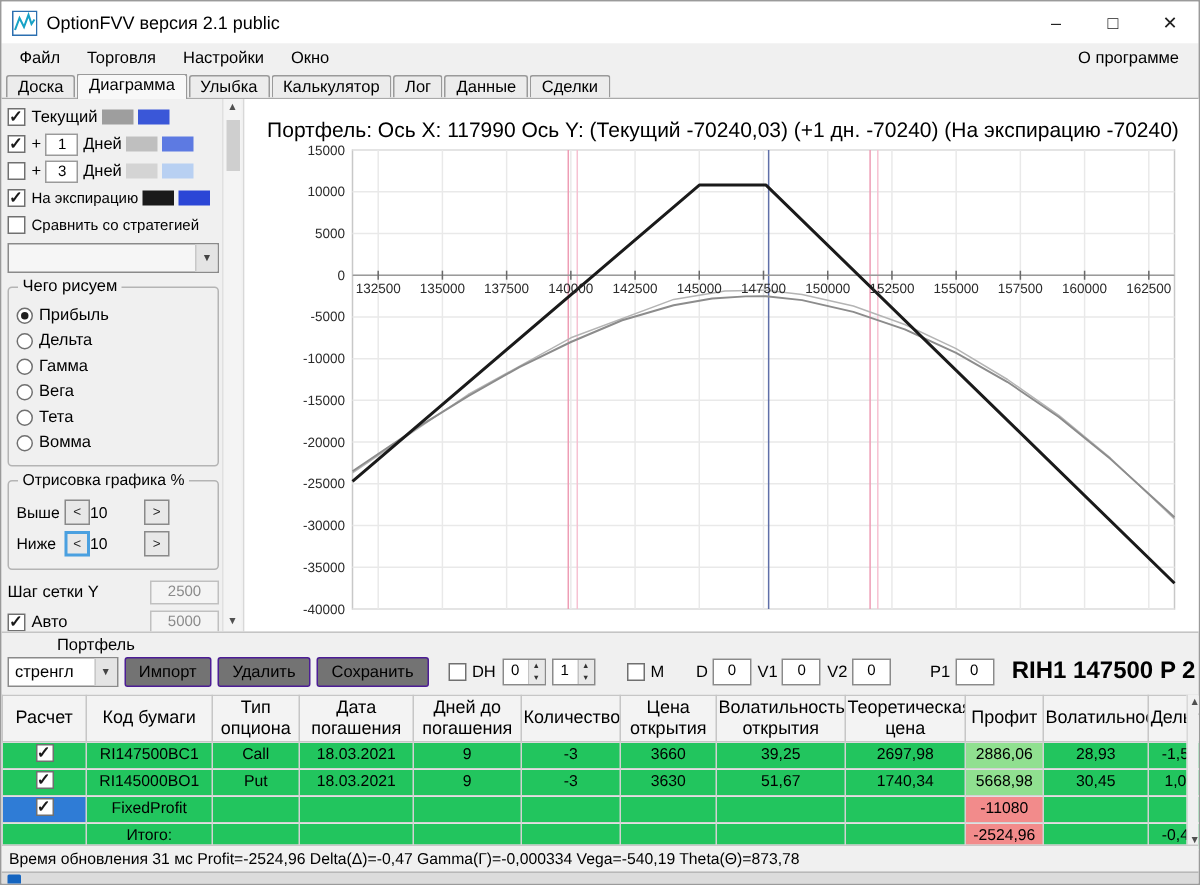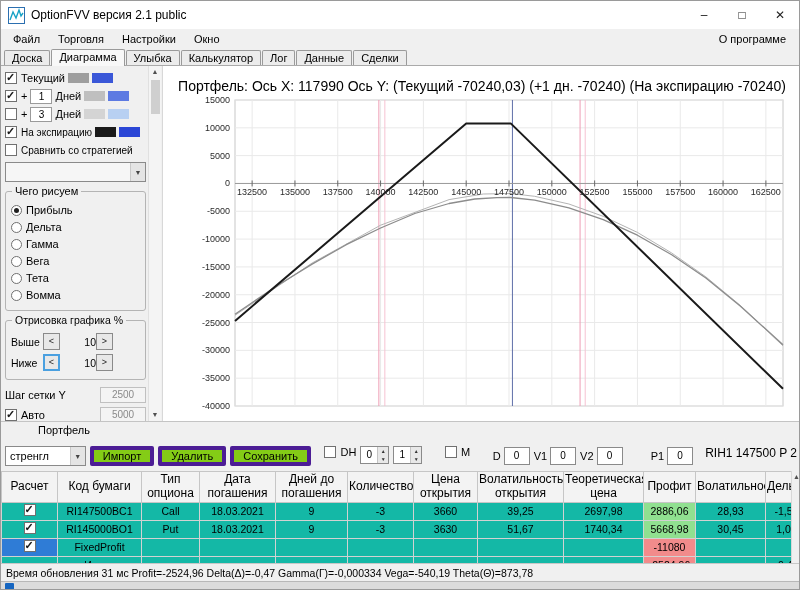--- a/index.html
+++ b/index.html
@@ -41,54 +41,54 @@
   .groupbox { border:1px solid #b4b4b4; border-radius:3px; margin:9px 0 4px; padding:8px 5px 4px; position:relative; }
   .groupbox-title { position:absolute; top:-7px; left:6px; background:#f0f0f0; padding:0 3px; white-space:nowrap; }
   .radio-row { display:flex; align-items:center; margin:4px 0 5px; }
   .radio { width:11px; height:11px; border:1px solid #707070; border-radius:50%; background:#fff; position:relative; flex:none; }
   .radio.checked::after { content:""; position:absolute; top:2px; left:2px; width:5px; height:5px; border-radius:50%; background:#202020; }
   .range-row { display:flex; align-items:center; margin:4px 0; }
   .range-label { width:32px; }
   .spin-btn { width:17px; height:17px; border:1px solid #8a8a8a; background:#e8e8e8; display:flex; align-items:center;
               justify-content:center; font-size:9px; line-height:1; color:#222; }
   .spin-btn.focused { border:2px solid #4aa0e0; }
-  .range-value { width:36px; text-align:right; }
+  .range-value { width:36px; text-align:left; }
   .grid-row { display:flex; align-items:center; height:22px; margin-top:4px; }
   .gray-input { width:46px; height:16px; border:1px solid #c0c0c0; background:#f4f4f4; color:#8a8a8a;
                 text-align:center; font-size:10px; line-height:14px; margin-left:auto; }
   .lp-scrollbar { position:absolute; right:1px; top:0; bottom:0; width:13px; background:#f4f4f4; border-left:1px solid #e0e0e0;
                   display:flex; flex-direction:column; align-items:center; }
   .sb-arrow { font-size:7px; color:#505050; height:12px; line-height:12px; }
   .sb-arrow.down { margin-top:auto; }
   .sb-thumb { width:9px; height:34px; background:#cfcfcf; margin-top:2px; }
   
   .chart-area { flex:1; background:#ffffff; position:relative; overflow:hidden; }
   .chart-title { text-align:center; padding-top:12px; font-size:14px; white-space:nowrap; }
   #chart-svg { position:absolute; top:24px; left:0; }
   #chart-svg text { font-family:"Liberation Sans", sans-serif; }
   
   .portfolio { position:absolute; top:420px; left:0; width:800px; height:142px; background:#f0f0f0; border-top:1px solid #c4c4c4; }
   .pf-label { padding:2px 5px 0;margin-left:32px; }
-  .pf-controls { display:flex; padding:2px 4px; height:24px; gap:4px;margin-top:8px; }
+  .pf-controls { display:flex; align-items:center; padding:2px 4px; height:24px; gap:4px; }
   .pf-combo { width:88px; height:20px; border:1px solid #8a8a8a; background:#fff; display:flex; align-items:center; padding-left:4px; }
-  .btn { height:20px; padding:0 9px; border:4px solid #4c1d95; background:#84cc16; border-radius:2px;
+  .btn { height:20px; padding:0 9px; border:1px solid #4c1d95; background:#737373; border-radius:2px;
          display:flex; align-items:center; font-size:11px; white-space:nowrap; }
   .spin { display:flex; border:1px solid #8a8a8a; background:#fff; height:18px; }
   .spin-num { width:16px; text-align:center; font-size:10px; line-height:16px; }
   .spin-arrows { width:11px; display:flex; flex-direction:column; border-left:1px solid #c4c4c4; }
   .spin-arrows span { flex:1; font-size:5px; line-height:8px; text-align:center; background:#e8e8e8; color:#333; }
   .mini-input { width:26px; height:18px; border:1px solid #8a8a8a; background:#fff; text-align:center;
                 font-size:10px; line-height:16px; }
   .pf-param { display:flex; align-items:center; gap:3px; }
-  .instrument { margin-left:8px; font-size:12px; white-space:nowrap; }
+  .instrument { margin-left:8px; font-size:16px; white-space:nowrap;font-weight:bold; }
   .pf-table-wrap { position:relative; margin-top:3px; overflow:hidden; width:800px; }
   table { border-collapse:collapse; table-layout:fixed; width:806px; }
   th { border:1px solid #c6c6c6; background:#f3f3f3; font-weight:normal; font-size:12px; line-height:1.15;
        padding:1px 1px; height:27px; overflow:hidden; }
-  td { border:1px solid #d2d2d2; background:#14b8a6; text-align:center; height:18px; padding:0 2px;
+  td { border:1px solid #d2d2d2; background:#22c55e; text-align:center; height:18px; padding:0 2px;
        font-size:10.5px; overflow:hidden; white-space:nowrap; }
   td.cell-green { background:#90e090; }
   td.cell-red { background:#f28b8b; }
   td.cell-selected { background:#2f7cd6; }
   .tbl-scrollbar { position:absolute; right:0; top:0; bottom:0; width:10px; background:#f0f0f0; border-left:1px solid #d8d8d8;
                    display:flex; flex-direction:column; align-items:center; }
   
   .statusbar { position:absolute; top:562px; left:0; width:800px; height:18px; background:#f0f0f0;
                border-top:1px solid #c8c8c8; display:flex; align-items:center; padding:0 5px; font-size:10.5px; }
   .taskbar { position:absolute; top:580px; left:0; width:800px; height:10px; background:#dcdcdc; border-top:1px solid #b8b8b8; }

